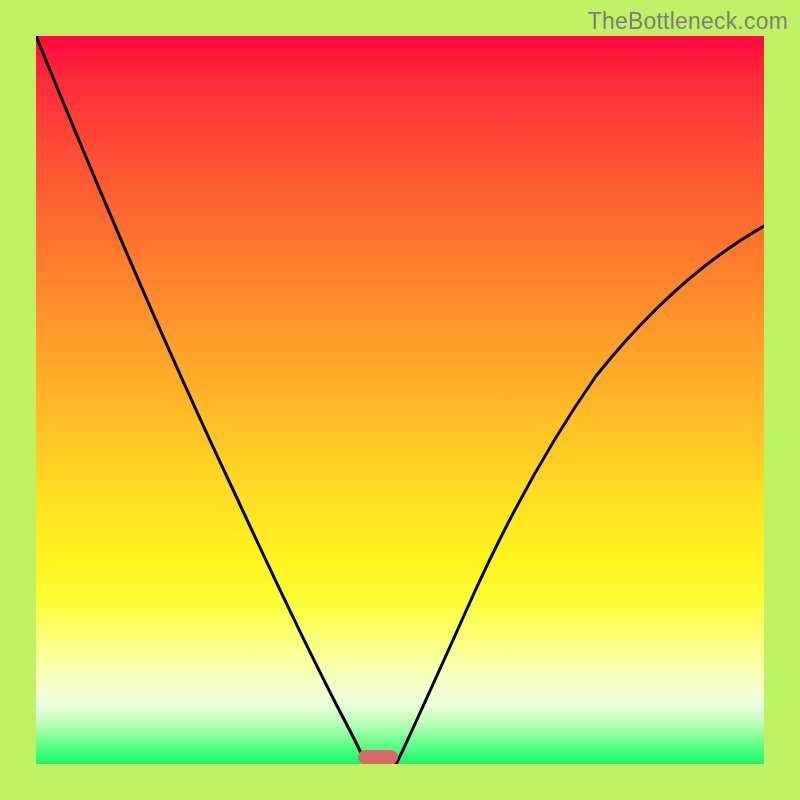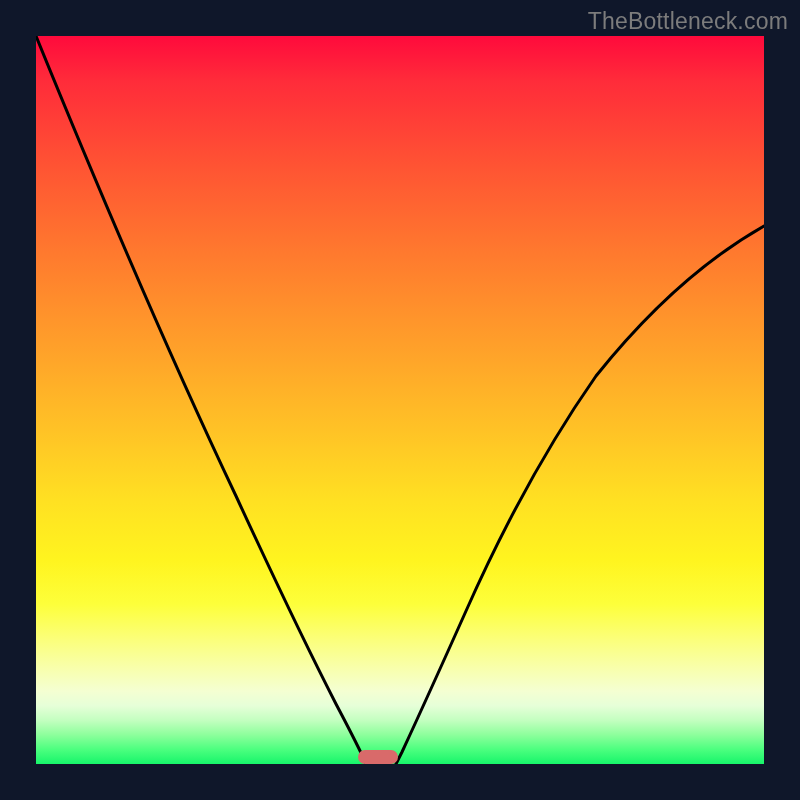--- a/index.html
+++ b/index.html
@@ -10,21 +10,21 @@
     background: #000;
     overflow: hidden;
     font-family: Arial, Helvetica, sans-serif;
   }
   .frame {
     position: absolute;
     top: 0;
     left: 0;
     width: 800px;
     height: 800px;
-    background: #0f172a;
+    background: #bef264;
   }
   .plot-area {
     position: absolute;
     top: 36px;
     left: 36px;
     width: 728px;
     height: 728px;
     overflow: hidden;
   }
   .gradient {

